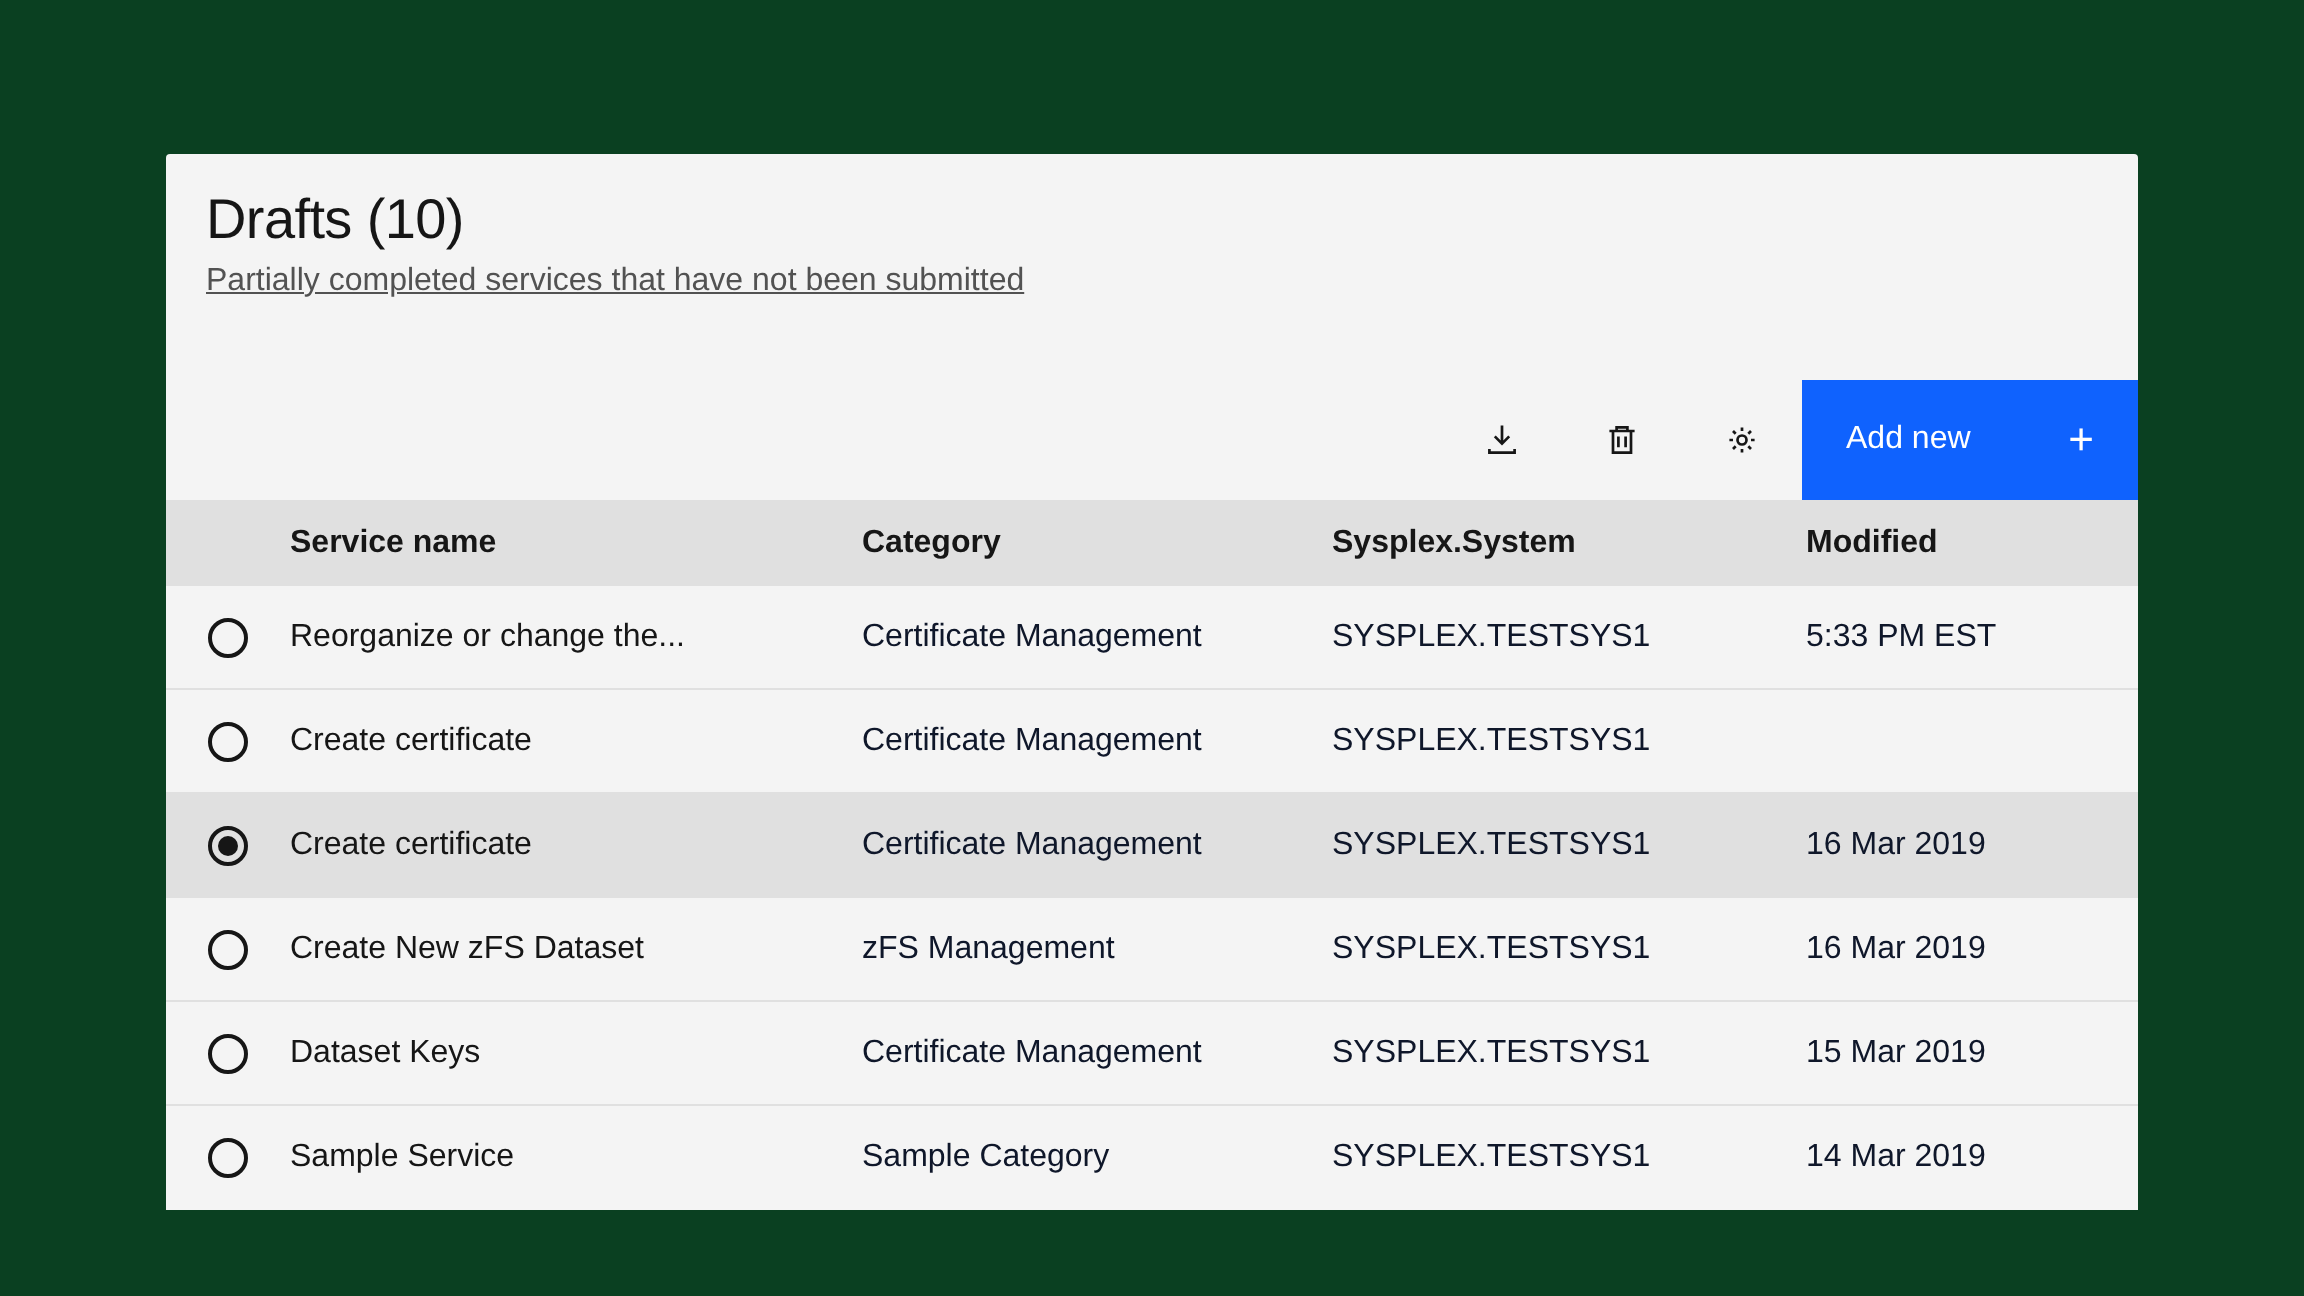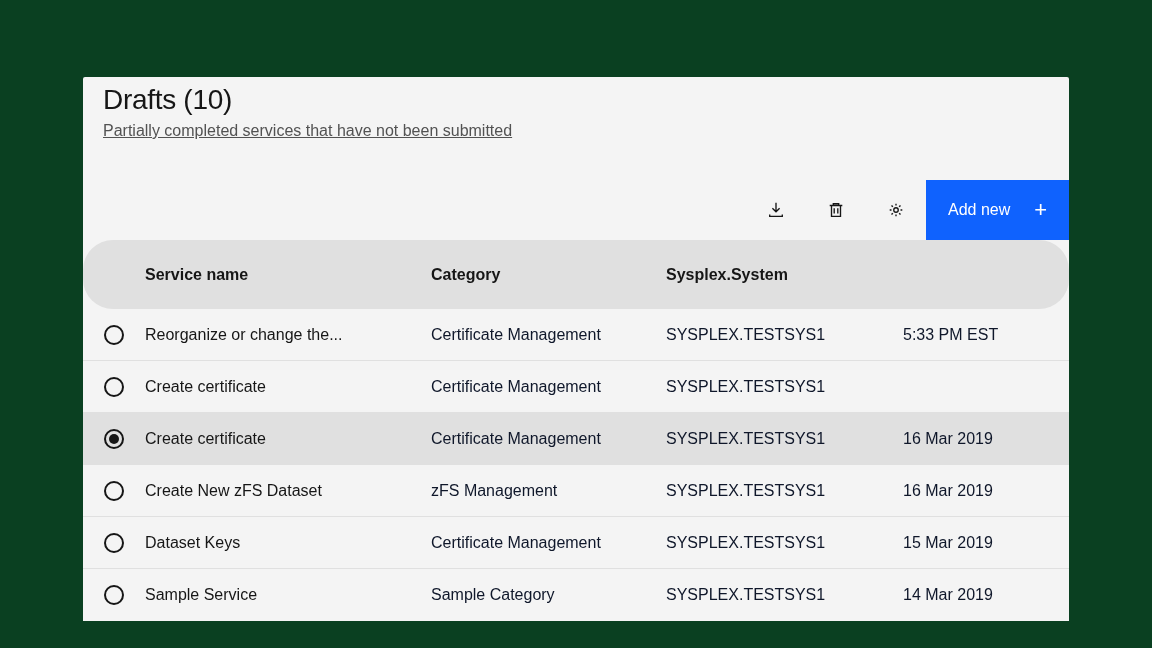--- a/index.html
+++ b/index.html
@@ -16,21 +16,21 @@
     }
     .panel {
       position: absolute;
       left: 83px;
       top: 77px;
       width: 986px;
       background: #f4f4f4;
       border-radius: 2px;
     }
     .panel-header {
-      padding: 7px 20px 40px 20px;
+      padding: 17px 20px 40px 20px;
     }
     .panel-title {
       font-size: 28px;
       font-weight: 400;
       color: #161616;
       letter-spacing: -0.3px;
       margin-bottom: 6px;
     }
     .panel-subtitle {
       font-size: 16px;
@@ -57,36 +57,35 @@
       stroke: #161616;
       fill: none;
     }
     .add-new-btn {
       background: #0f62fe;
       color: white;
       display: flex;
       align-items: center;
       justify-content: space-between;
       padding: 0 22px;
-      width: 143px;
+      width: 168px;
       font-size: 16px;
       cursor: pointer;
       border: none;
     }
     .add-new-btn .plus {
       font-size: 22px;
       font-weight: 300;
     }
     .table-header {
       display: grid;
       grid-template-columns: 62px 286px 235px 237px 1fr;
       background: #e0e0e0;
-      height: 69px;
-      align-items: center;
-      border-radius: 30px;
+      height: 43px;
+      align-items: center;
     }
     .table-header .th {
       font-size: 16px;
       font-weight: 700;
       color: #161616;
     }
     .table-row {
       display: grid;
       grid-template-columns: 62px 286px 235px 237px 1fr;
       height: 52px;
@@ -166,20 +165,21 @@
       <span>Add new</span>
       <span class="plus">+</span>
     </button>
   </div>
 
   <div class="table-header">
     <div></div>
     <div class="th">Service name</div>
     <div class="th">Category</div>
     <div class="th">Sysplex.System</div>
+    <div class="th">Modified</div>
   </div>
 
   <div class="rows-container">
       <div class="table-row">
     <div class="radio-cell">
       <div class="radio "></div>
     </div>
     <div class="td td-service">Reorganize or change the...</div>
     <div class="td">Certificate Management</div>
     <div class="td">SYSPLEX.TESTSYS1</div>

